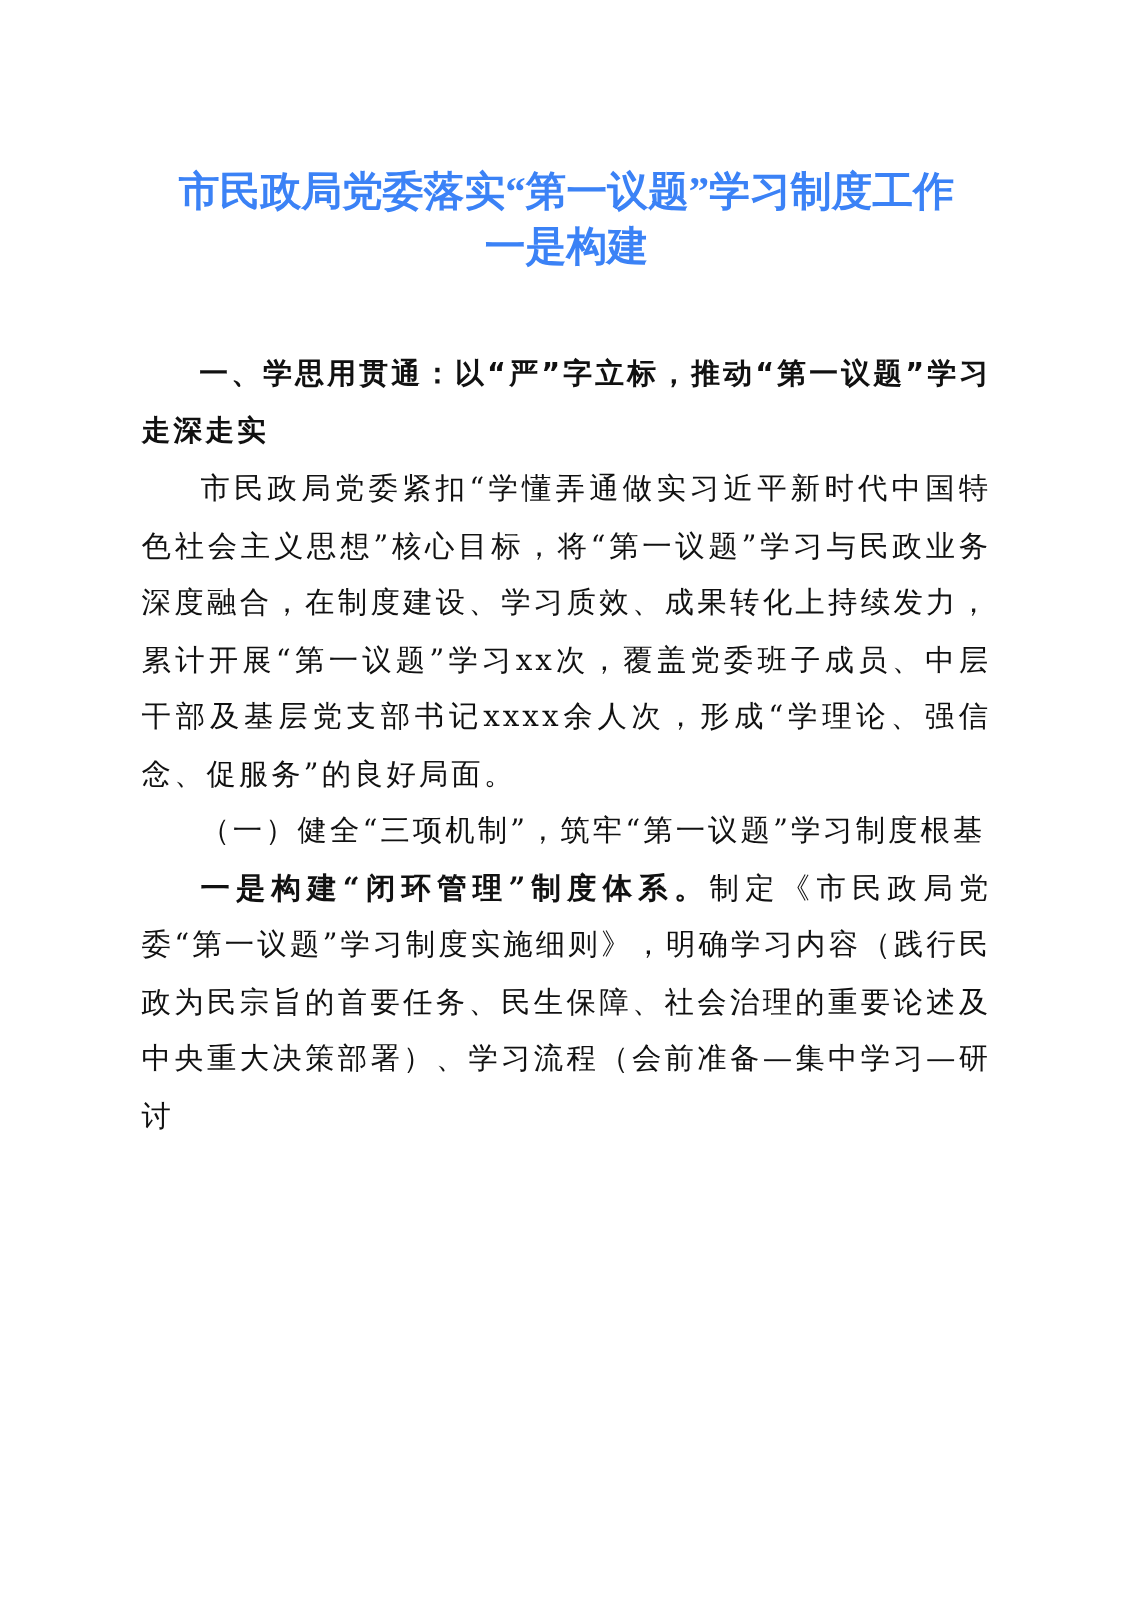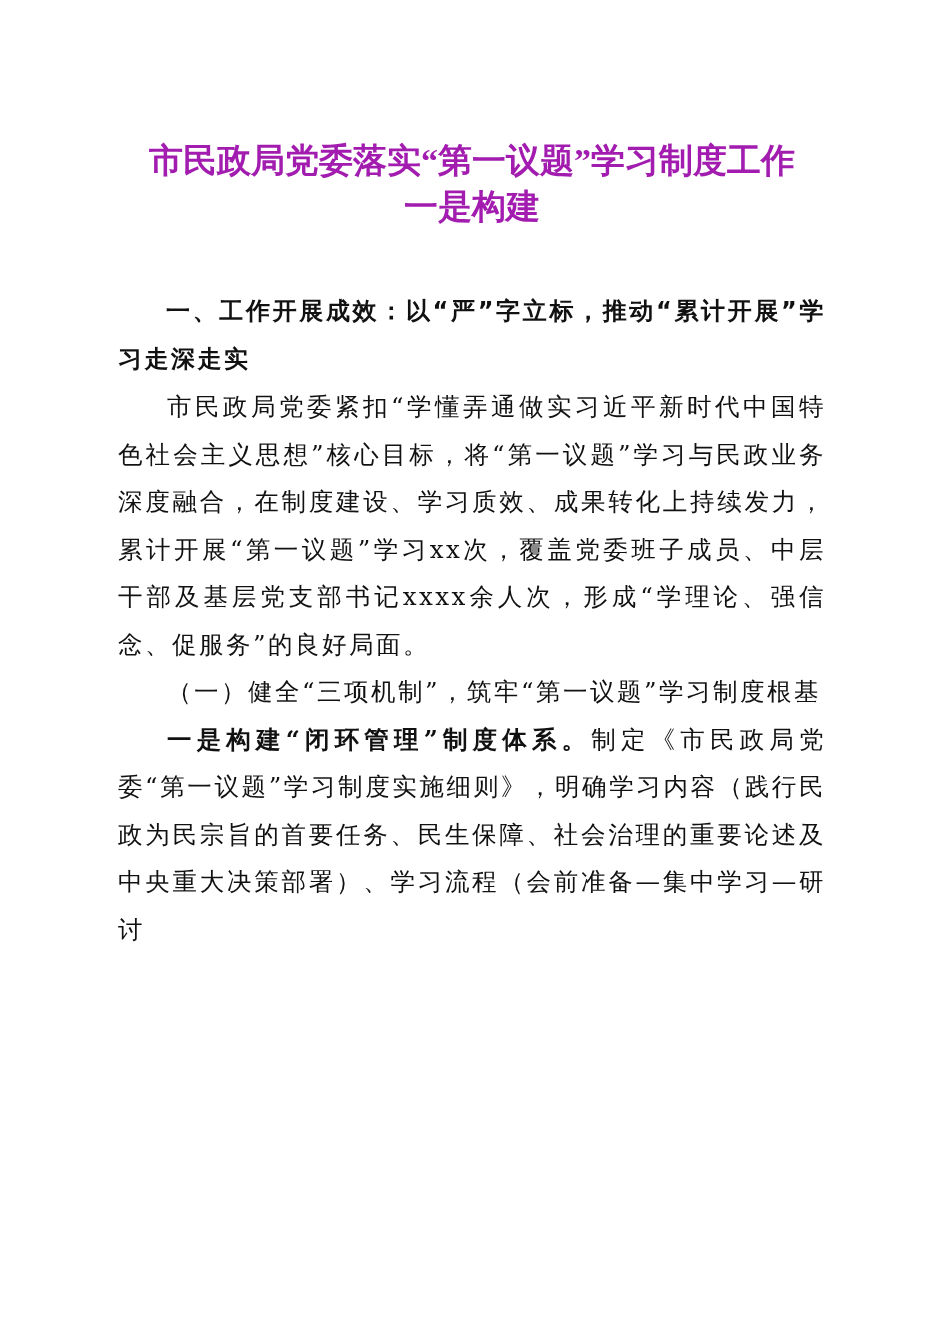--- a/index.html
+++ b/index.html
@@ -4,21 +4,21 @@
 <style>
   html, body { margin: 0; padding: 0; background: #ffffff; }
   body { width: 950px; height: 1344px; position: relative; overflow: hidden; }
   .page {
     position: absolute; left: 118px; top: 138px; width: 708px;
     color: #111111;
   }
   .title {
     font-family: "Liberation Serif", "DejaVu Serif", serif;
     font-weight: bold; font-size: 34px; line-height: 46px;
-    text-align: center; margin: 0; letter-spacing: 0px; color: #a21caf;
+    text-align: center; margin: 0; letter-spacing: 0px; color: #3b82f6;
   }
   .body {
     margin-top: 58px;
     font-family: "DejaVu Serif", "Liberation Serif", serif;
     font-size: 24.5px; line-height: 47.5px; letter-spacing: 2.5px;
   }
   .p { margin: 0; text-indent: 2em; text-align: justify; }
   .h1 {
     margin: 0; text-indent: 2em; text-align: justify;
     font-family: "DejaVu Sans", "Liberation Sans", sans-serif;
@@ -30,18 +30,18 @@
 </head>
 <body>
 
 <div class="page">
   <h1 class="title">
     <span>市民政局党委落实“第一议题”学习制度工作</span><br>
     <span>一是构建</span>
   </h1>
 
   <div class="body">
-    <p class="h1">一、工作开展成效：以“严”字立标，推动“累计开展”学习走深走实</p>
+    <p class="h1">一、学思用贯通：以“严”字立标，推动“第一议题”学习走深走实</p>
     <p class="p">市民政局党委紧扣“学懂弄通做实习近平新时代中国特色社会主义思想”核心目标，将“第一议题”学习与民政业务深度融合，在制度建设、学习质效、成果转化上持续发力，累计开展“第一议题”学习xx次，覆盖党委班子成员、中层干部及基层党支部书记xxxx余人次，形成“学理论、强信念、促服务”的良好局面。</p>
     <p class="h2">（一）健全“三项机制”，筑牢“第一议题”学习制度根基</p>
     <p class="p"><span class="lead">一是构建“闭环管理”制度体系。</span><span>制定《市民政局党委“第一议题”学习制度实施细则》，明确学习内容（践行民政为民宗旨的首要任务、民生保障、社会治理的重要论述及中央重大决策部署）、学习流程（会前准备—集中学习—研讨</span></p>
   </div>
 </div>
 
 </body></html>

